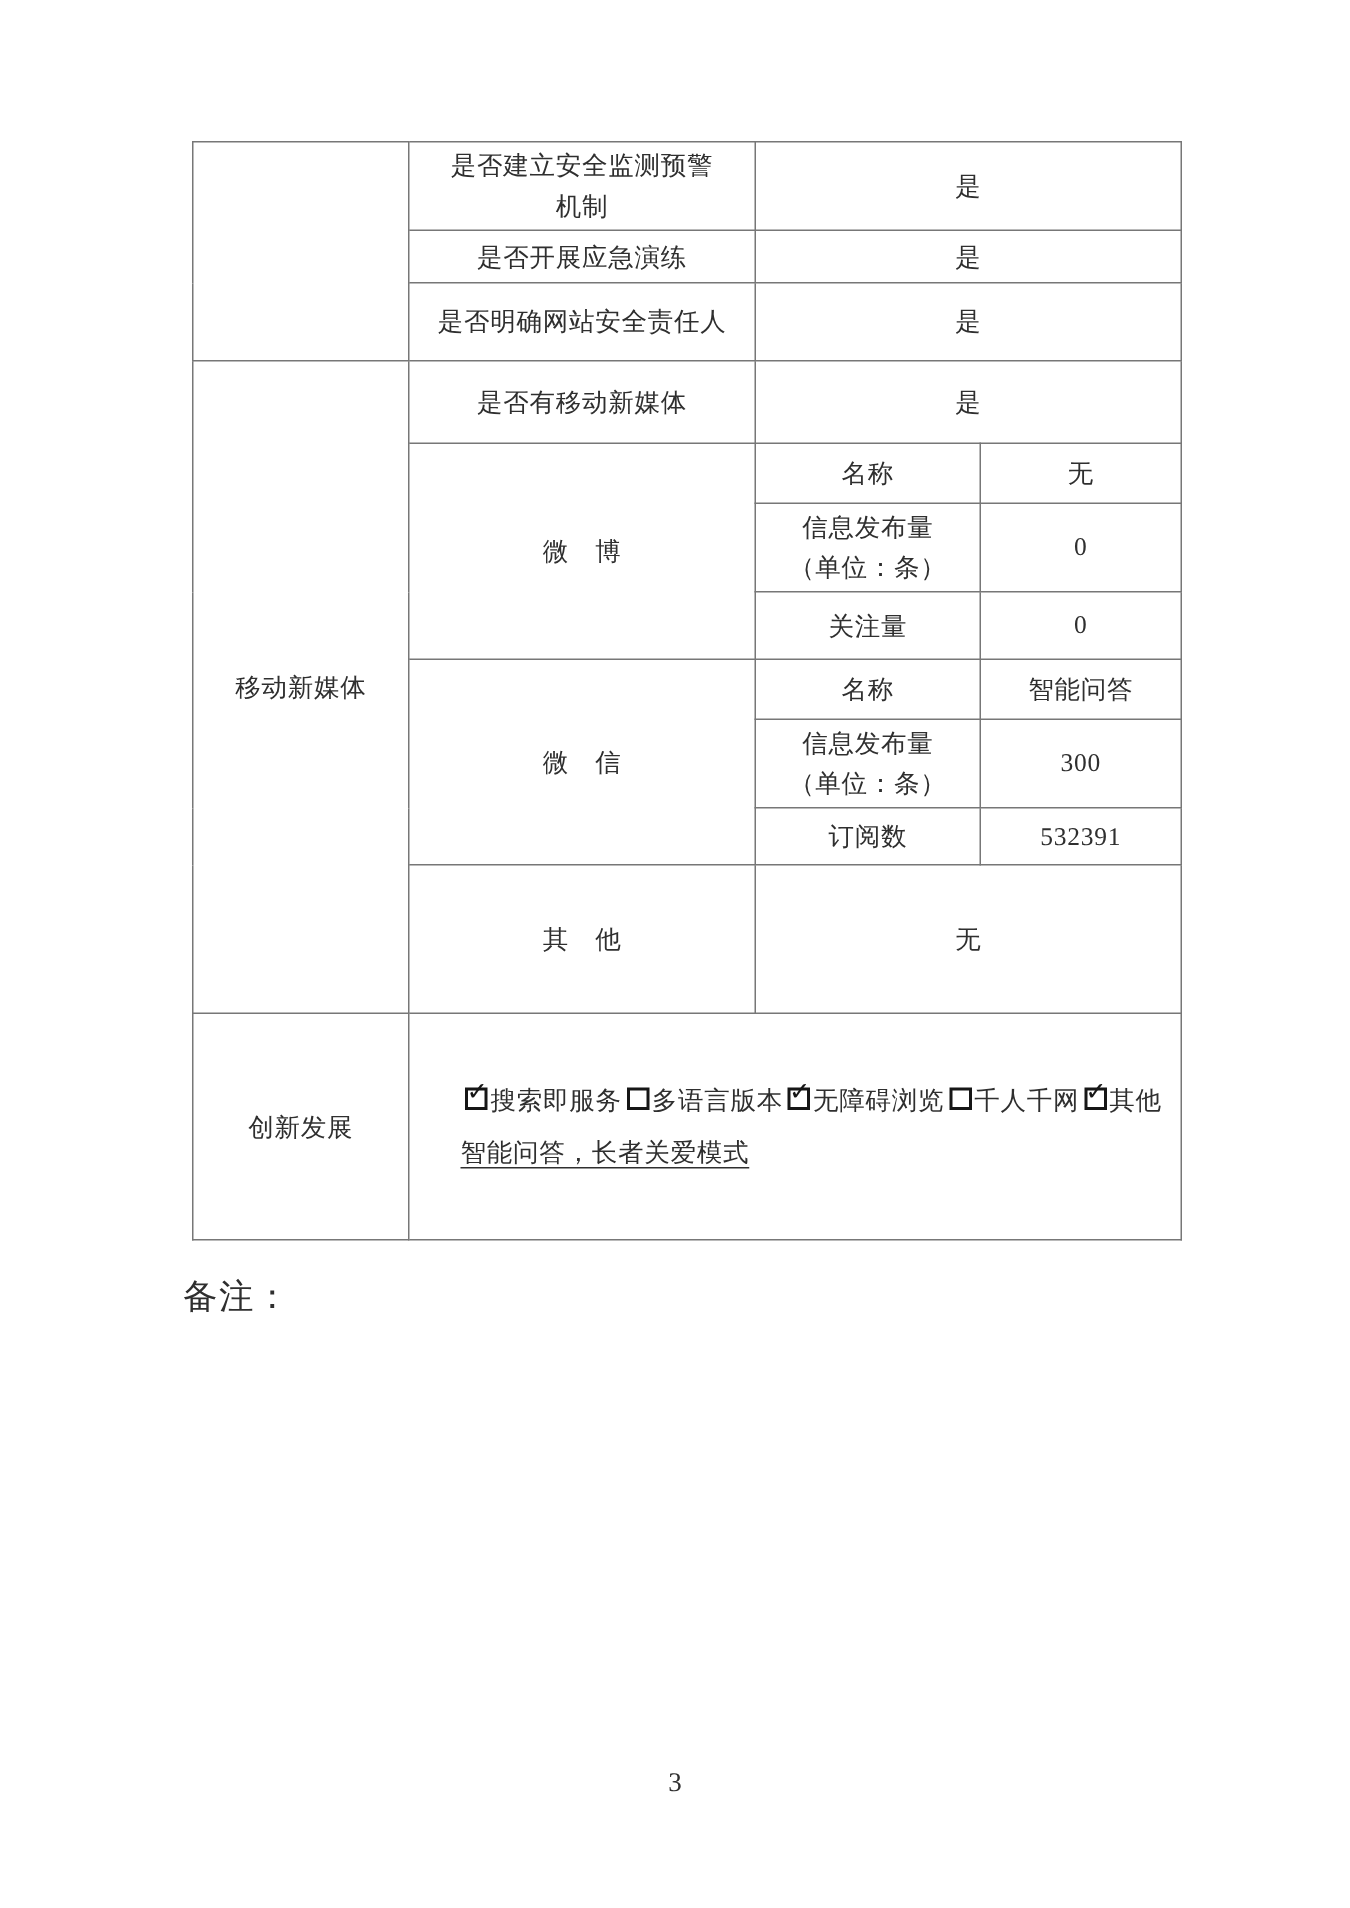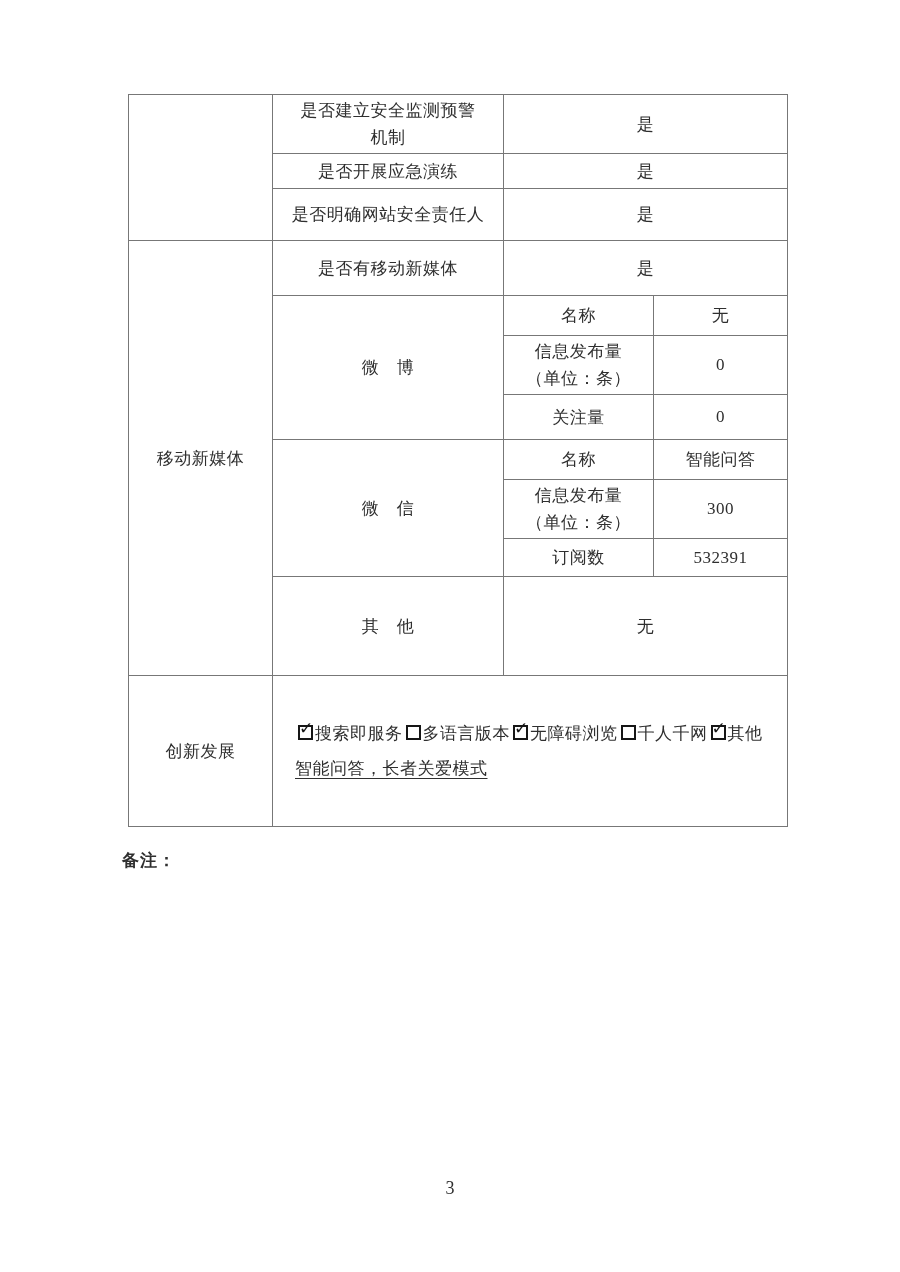--- a/index.html
+++ b/index.html
@@ -14,40 +14,40 @@
   }
   td{
     border:1px solid #777777;
     text-align:center;vertical-align:middle;
     font-size:17px;padding:2px 6px;letter-spacing:0.5px;
     overflow:hidden;
   }
   td.pre{white-space:pre-line;line-height:27px;}
   td.section-label{font-size:17px;margin-left:40px;}
   td.innov-cell{
-    text-align:left;padding:6px 8px 6px 22px;line-height:35px;
+    text-align:left;padding:6px 8px 6px 34px;line-height:35px;
   }
   .cb{
     display:inline-block;width:11px;height:11px;border:2px solid #161616;
     position:relative;top:1px;margin:0 2px 0 3px;background:#ffffff;
   }
   .cb.checked::after{
     content:"✓";
     position:absolute;left:-1px;top:-7px;
     font-family:"DejaVu Sans",sans-serif;
     font-size:17px;font-weight:bold;color:#161616;line-height:1;
   }
   .cb-label{letter-spacing:0.5px;}
   .detail-line{
     text-decoration:underline;text-underline-offset:4px;
     letter-spacing:0.5px;
   }
   .remark{
     position:absolute;left:122px;top:849px;
-    font-weight:bold;font-size:17px;letter-spacing:1px;
+    font-weight:normal;font-size:23px;letter-spacing:1px;
   }
   .page-number{
     position:absolute;left:0;top:1178px;width:100%;
     text-align:center;font-size:18px;color:#2f2f2f;
   }
 </style>
 </head>
 <body>
 
 <div class="page">

